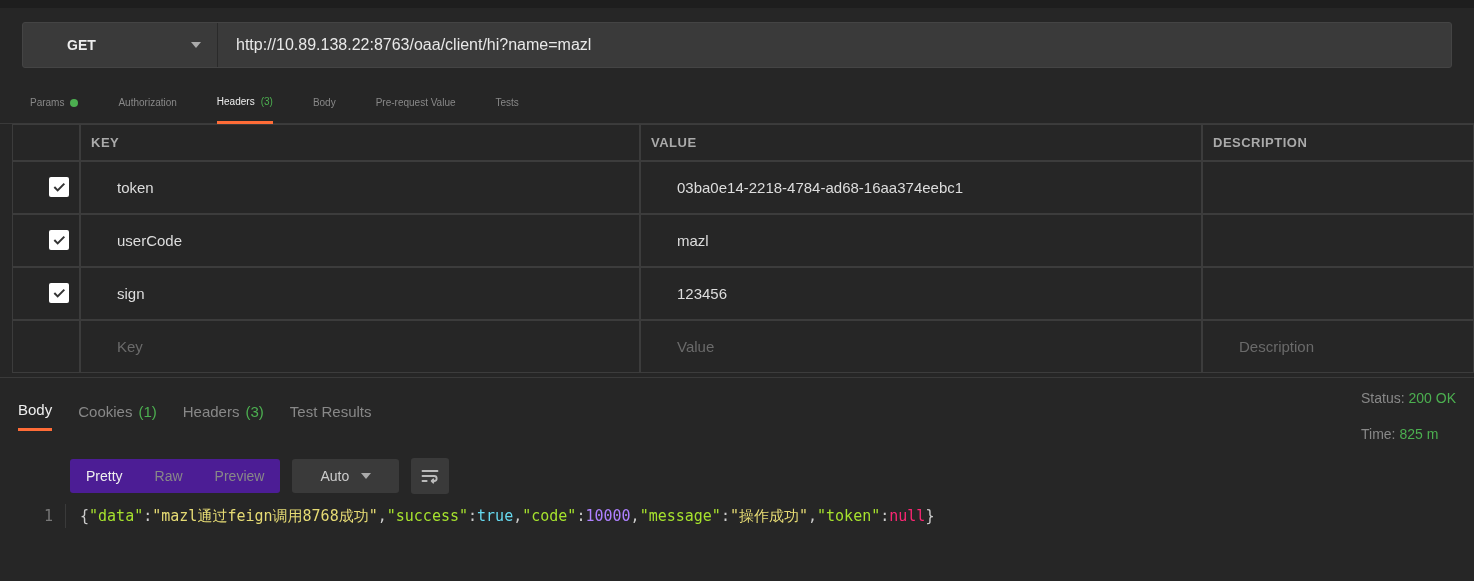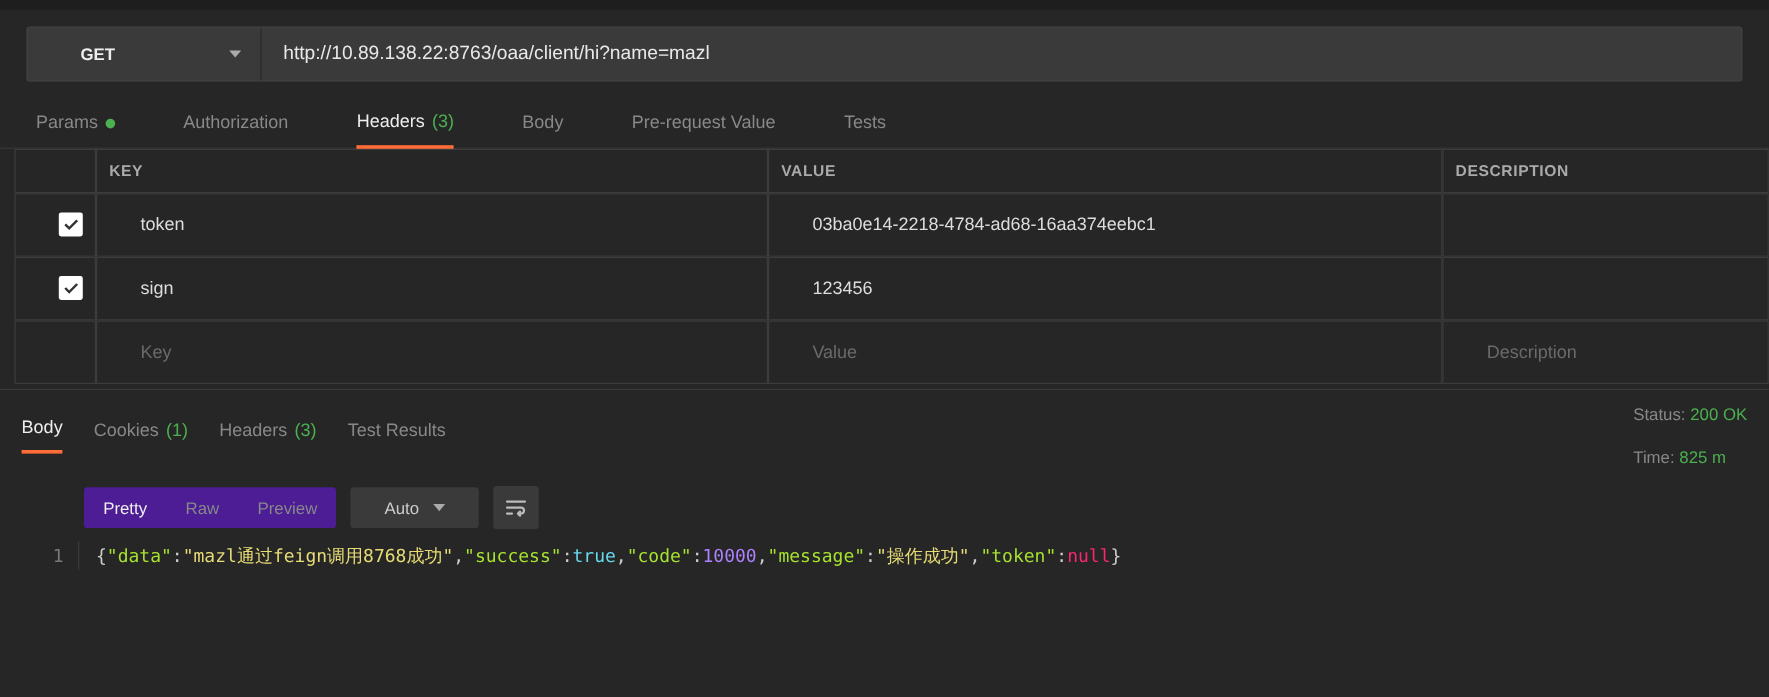--- a/index.html
+++ b/index.html
@@ -43,26 +43,26 @@
     flex: 1;
     background: transparent;
     border: none;
     color: #e8e8e8;
     font-size: 16px;
     padding: 0 18px;
     outline: none;
   }
   .req-tabs {
     display: flex;
-    gap: 57px;
+    gap: 40px;
     padding: 0 30px;
     border-bottom: 1px solid #3a3a3a;
     height: 42px;
     align-items: center;
-    font-size: 15px;
+    font-size: 10px;
   }
   .req-tab {
     color: #888;
     cursor: pointer;
     height: 42px;
     display: flex;
     align-items: center;
     gap: 6px;
   }
   .req-tab.active { color: #eee; border-bottom: 3px solid #ff6c37; margin-bottom: -1px; }
@@ -204,20 +204,30 @@
   </thead>
   <tbody>
     <tr>
       <td class="col-check"><span class="chk">
             <svg viewBox="0 0 24 24">
               <path d="M5 12l5 5L20 7" stroke="#333" stroke-width="3" fill="none"></path>
             </svg>
           </span></td>
       <td>token</td>
       <td>03ba0e14-2218-4784-ad68-16aa374eebc1</td>
+      <td></td>
+    </tr>
+    <tr>
+      <td class="col-check"><span class="chk">
+            <svg viewBox="0 0 24 24">
+              <path d="M5 12l5 5L20 7" stroke="#333" stroke-width="3" fill="none"></path>
+            </svg>
+          </span></td>
+      <td>userCode</td>
+      <td>mazl</td>
       <td></td>
     </tr>
     <tr>
       <td class="col-check"><span class="chk">
             <svg viewBox="0 0 24 24">
               <path d="M5 12l5 5L20 7" stroke="#333" stroke-width="3" fill="none"></path>
             </svg>
           </span></td>
       <td>sign</td>
       <td>123456</td>

